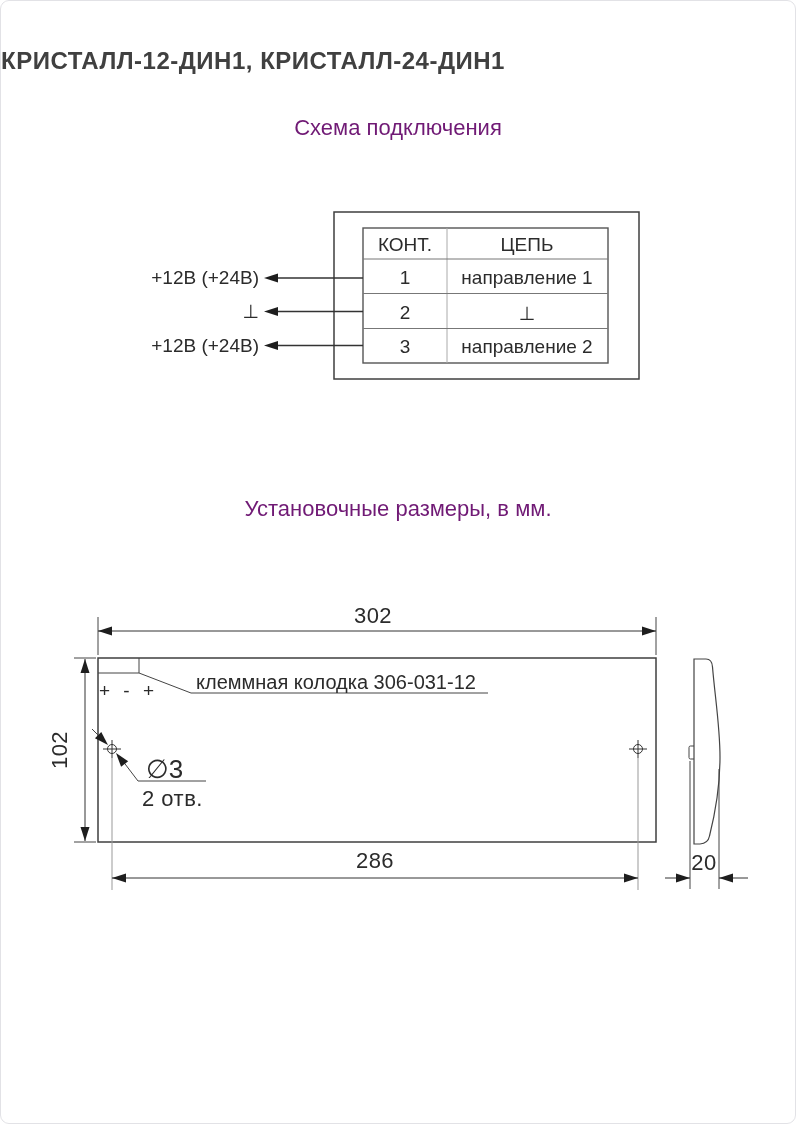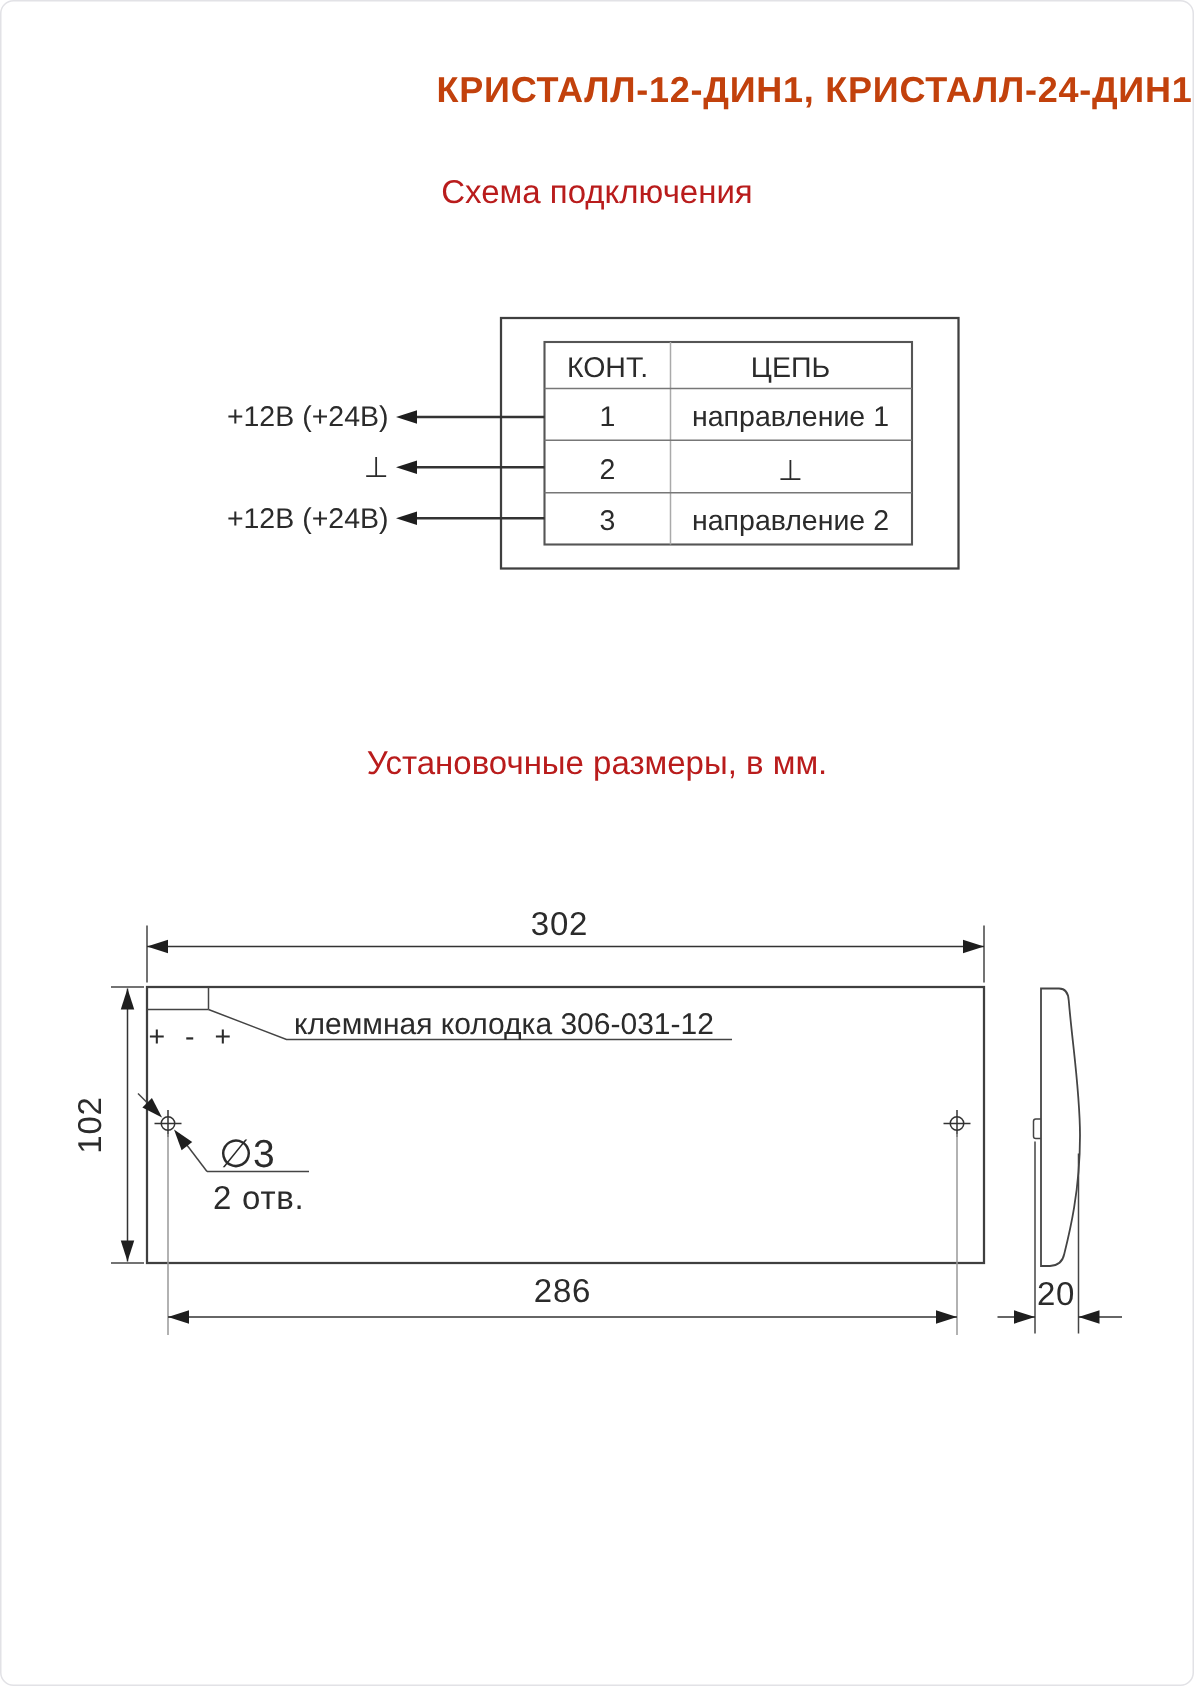--- a/index.html
+++ b/index.html
@@ -7,30 +7,30 @@
     position:relative;
     width:794px;height:1122px;
     background:#fff;
     border:1px solid #e2e2e6;
     border-radius:9px;
     overflow:hidden;
     font-family:"Liberation Sans","DejaVu Sans",sans-serif;
   }
   .title{
     position:absolute;top:46px;left:0;width:100%;
-    text-align:right;
+    text-align:left;
     font-size:24px;font-weight:bold;
-    color:#c2410c;
+    color:#404040;
     letter-spacing:0.5px;
   }
   .subtitle{
     position:absolute;left:0;width:100%;
     text-align:center;
     font-size:22px;font-weight:400;
-    color:#b91c1c;
+    color:#701a75;
   }
   .sub-wiring{top:114px;}
   .sub-dims{top:483px;margin-top:12px;}
   svg{position:absolute;top:0;left:0;}
   .box{fill:none;stroke:#3f3f3f;stroke-width:1.5;}
   .tbl{fill:none;stroke:#555;stroke-width:1.4;}
   .tline{stroke:#777;stroke-width:1;}
   .tlight{stroke:#aaa;stroke-width:1;}
   .wire{stroke:#333;stroke-width:1.6;}
   .dim{stroke:#333;stroke-width:1;fill:none;}

